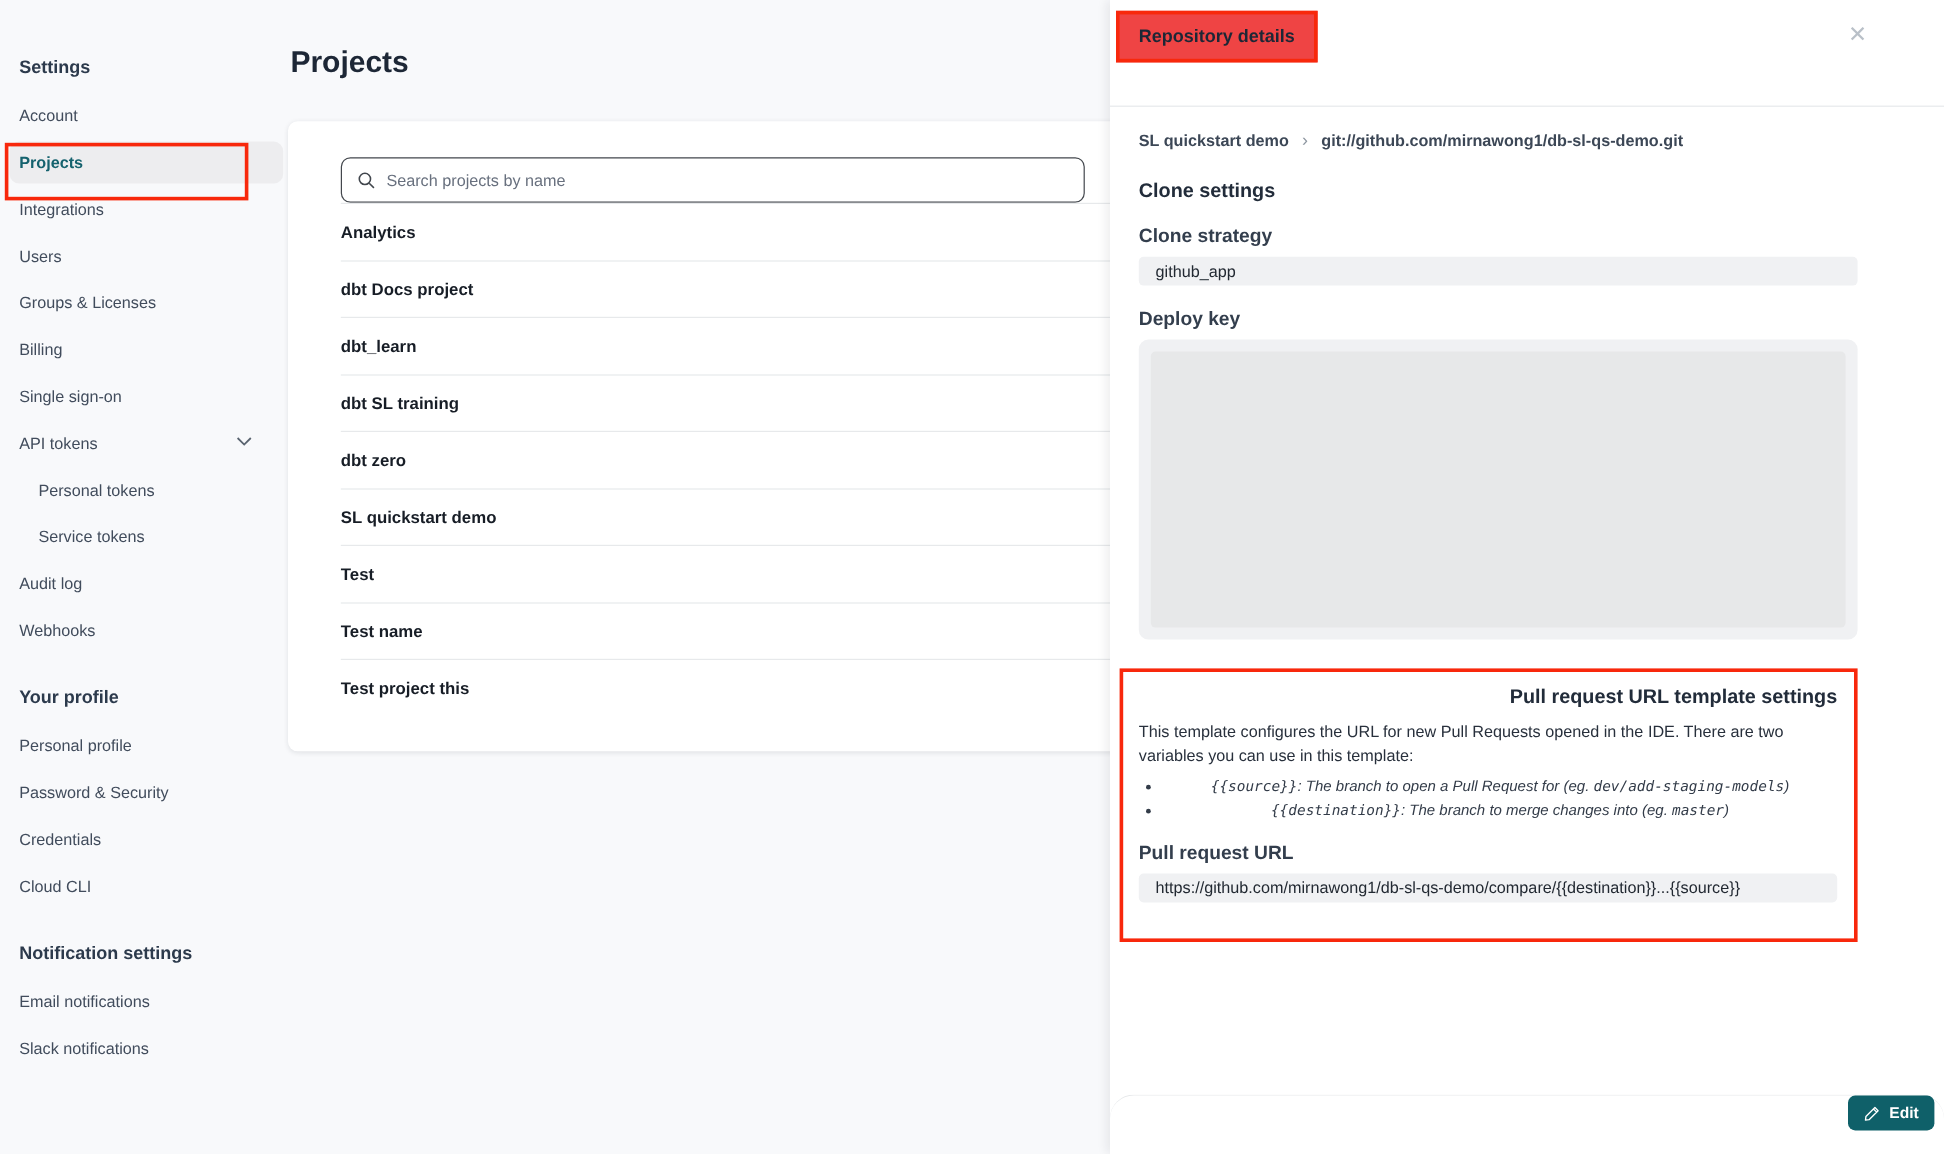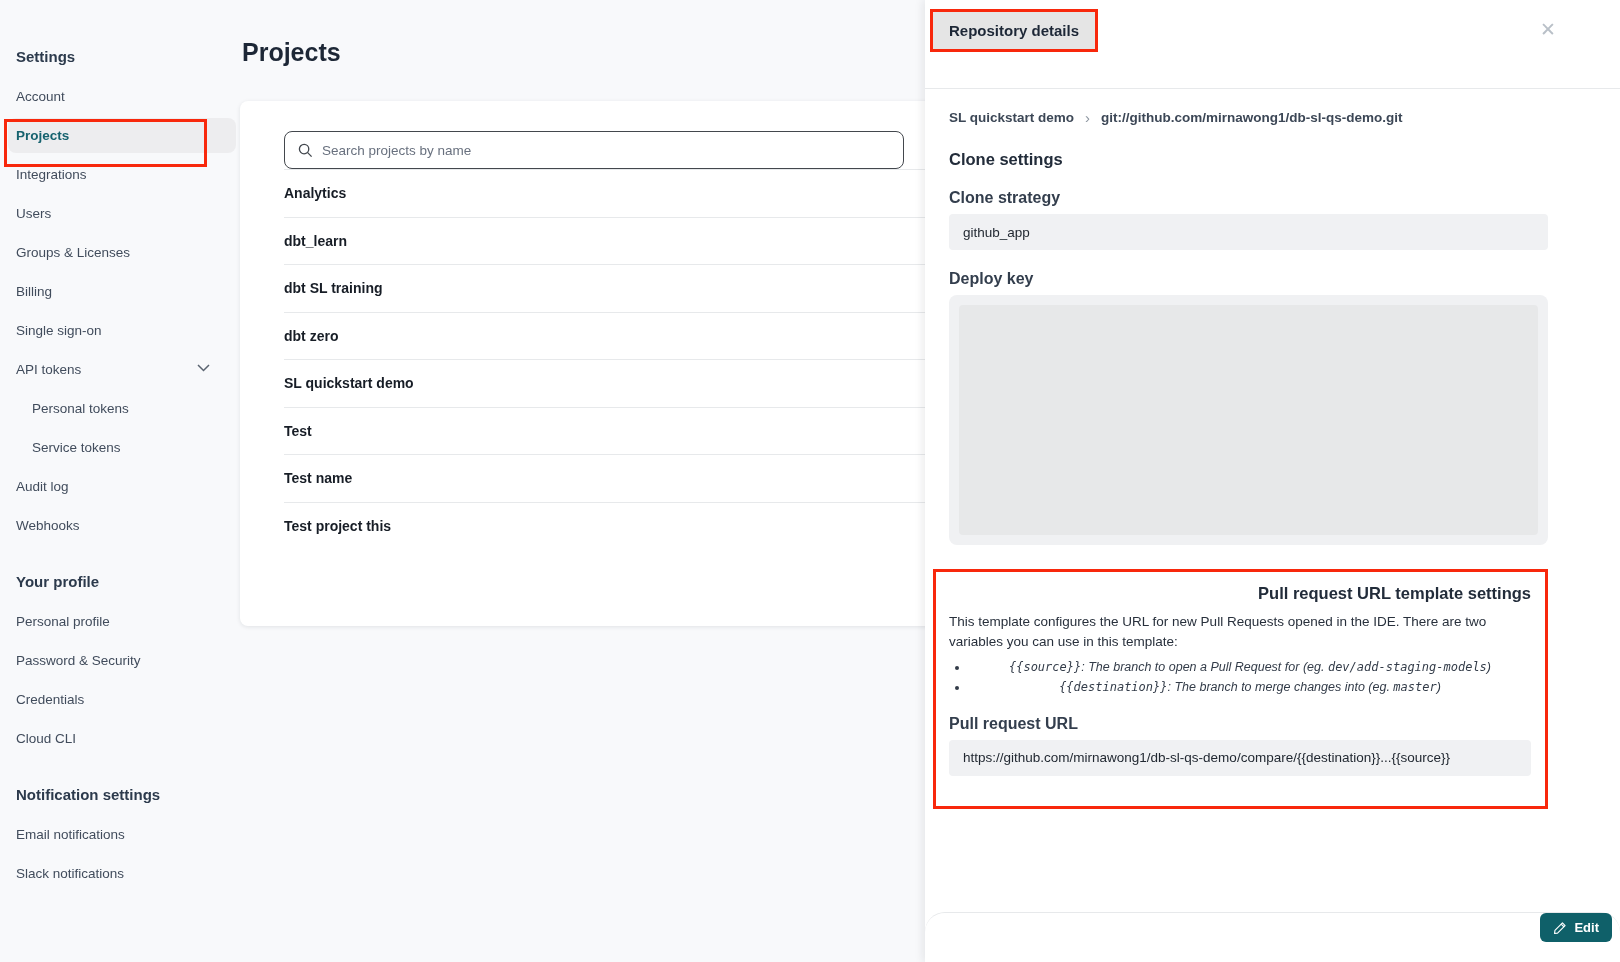--- a/index.html
+++ b/index.html
@@ -26,29 +26,29 @@
                 display:flex; align-items:center; gap:9px; padding:0 13px; background:#fff; }
   .search-box input { border:none; outline:none; flex:1; font-size:13.5px; font-family:"Liberation Sans", sans-serif; color:#232c3a; background:transparent; }
   .search-box input::placeholder { color:#68707e; }
   .project-row { height:47.5px; display:flex; align-items:center; border-top:1px solid #e7e9eb;
                  font-size:14px; font-weight:700; color:#171d26; cursor:pointer; }
 
   
   .drawer { position:absolute; left:925px; top:0; width:695px; height:962px; background:#ffffff;
             box-shadow:-3px 0 8px rgba(20,30,40,0.08); z-index:10; display:flex; flex-direction:column; }
   .drawer-header { position:relative; height:89px; border-bottom:1px solid #e7e9eb; flex:0 0 auto; }
-  .drawer-title-box { position:absolute; left:5px; top:9px; border:3px solid #f8280c; padding:10px 16px; background:#e5e5e5; }
+  .drawer-title-box { position:absolute; left:5px; top:9px; border:3px solid #f8280c; padding:10px 16px; background:#ef4444; }
   .drawer-title { font-size:15px; font-weight:700; color:#1d2736; white-space:nowrap; }
   .close-btn { position:absolute; right:64px; top:20px; font-size:19px; color:#b9c0c8; background:none; border:none; cursor:pointer; line-height:1; }
   .drawer-body { flex:1 1 auto; padding:20px 72px 0 24px; overflow:hidden; }
   .breadcrumb { display:flex; align-items:center; gap:11px; font-size:13.5px; font-weight:700; color:#3c4756; }
   .breadcrumb .sep { color:#8d96a0; font-size:15px; font-weight:400; }
   .section-heading { font-size:16.5px; font-weight:700; color:#222c3a; margin-top:24px; }
   .field-label { font-size:16px; font-weight:700; color:#333e4d; margin-top:20px; margin-bottom:7px; }
-  .value-box { height:36px; background:#f0f1f3; border-radius:4px; display:flex; align-items:center;
+  .value-box { height:24px; background:#f0f1f3; border-radius:4px; display:flex; align-items:center;
                padding:0 14px; font-size:13.5px; color:#222932; }
   .deploy-box { height:250px; background:#f0f1f3; border-radius:8px; padding:10px; }
   .deploy-box-inner { width:100%; height:100%; background:#e7e8e9; border-radius:4px; }
 
   .pr-section { margin-top:24px; margin-left:-16px; border:3px solid #f8280c; padding:10px 14px 30px 13px; }
   .pr-section .section-heading { margin-top:2px;text-align:right; }
   .pr-desc { font-size:13.5px; color:#28303c; line-height:1.45; margin-top:9px; max-width:600px; }
   .pr-bullets { margin:7px 0 0 20px; }
   .pr-bullets li { font-size:12.5px; font-style:italic; color:#333c49; line-height:1.55;text-align:center; }
   .code { font-family:"DejaVu Sans Mono", monospace; font-size:12px; }
@@ -142,20 +142,21 @@
     <div class="card">
       <div class="search-box">
         <svg width="15" height="15" viewBox="0 0 16 16">
           <circle cx="6.5" cy="6.5" r="5" fill="none" stroke="#41464d" stroke-width="1.4"></circle>
           <line x1="10.3" y1="10.3" x2="14.5" y2="14.5" stroke="#41464d" stroke-width="1.4"></line>
         </svg>
         <input type="text" placeholder="Search projects by name" style="">
       </div>
       <div id="project-rows">
           <div class="project-row">Analytics</div>
+          <div class="project-row">dbt Docs project</div>
           <div class="project-row">dbt_learn</div>
           <div class="project-row">dbt SL training</div>
           <div class="project-row">dbt zero</div>
           <div class="project-row">SL quickstart demo</div>
           <div class="project-row">Test</div>
           <div class="project-row">Test name</div>
           <div class="project-row">Test project this</div>
         </div>
     </div>
   </main>

